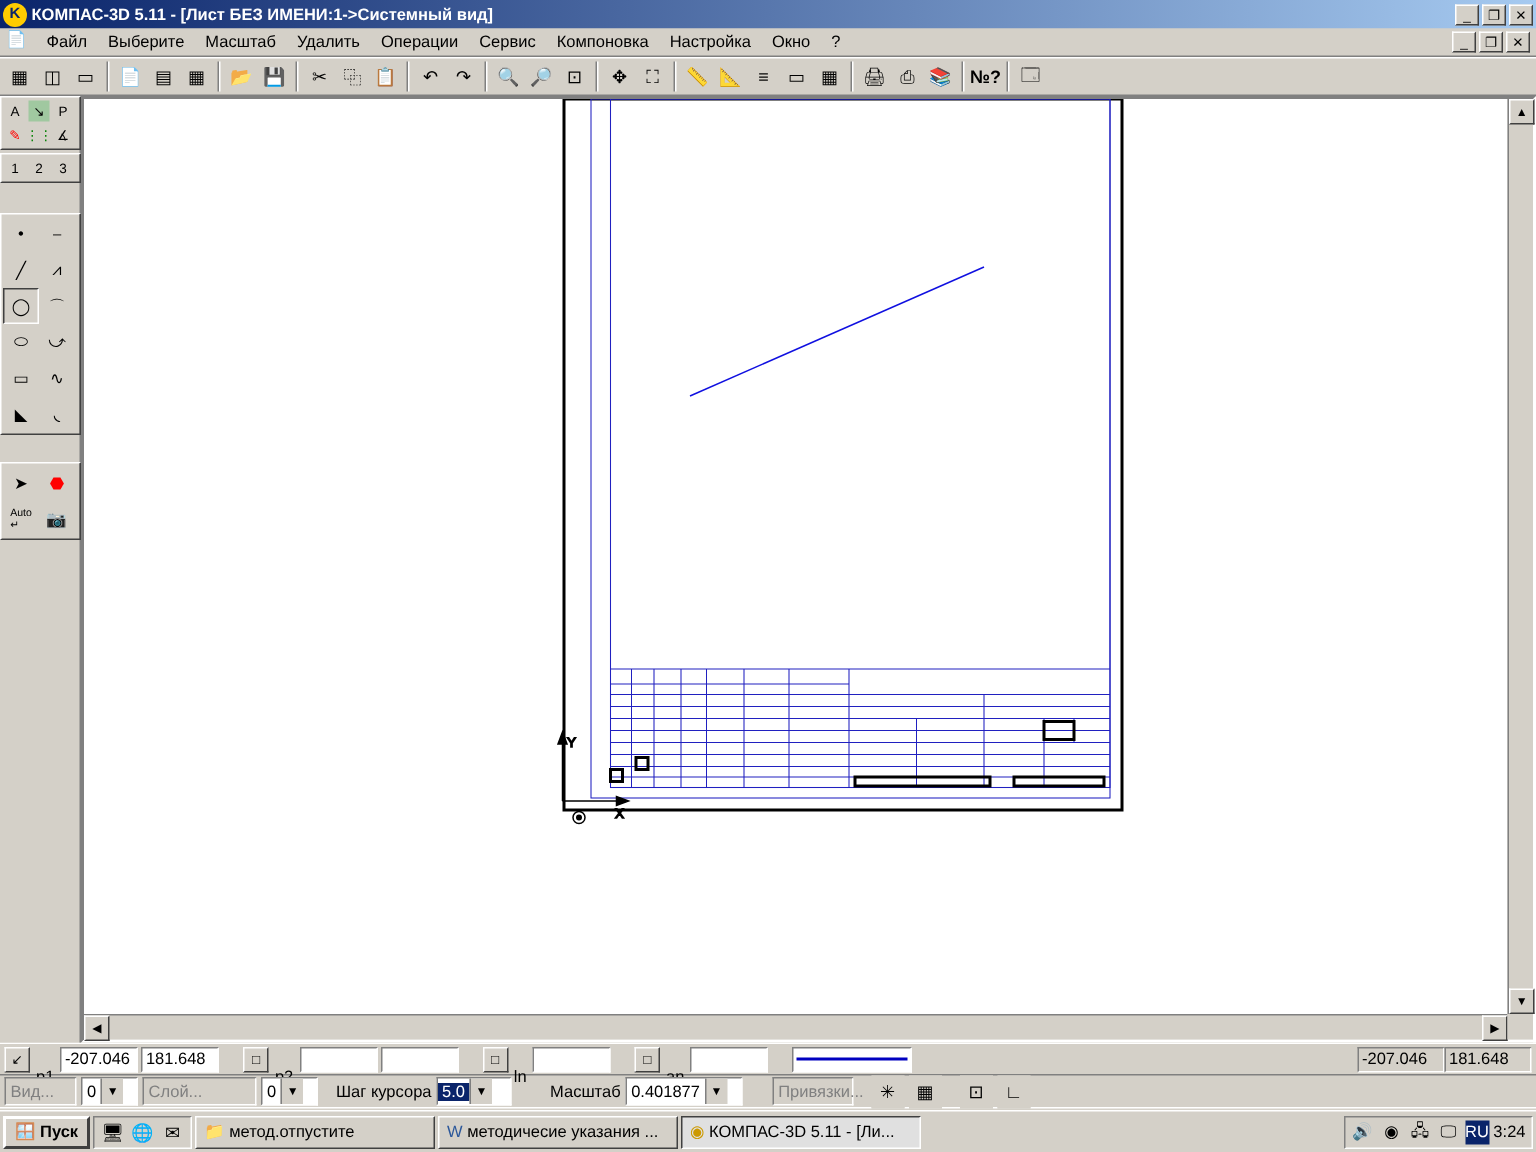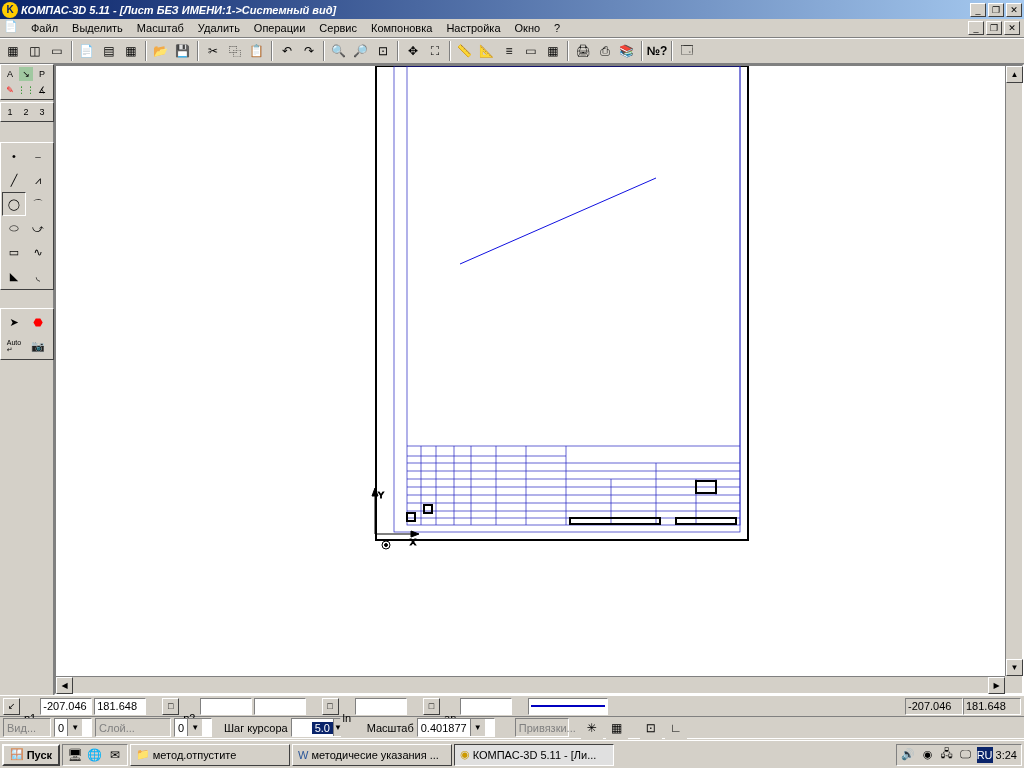--- a/index.html
+++ b/index.html
@@ -1,21 +1,21 @@
 <!DOCTYPE html>
 <html><head>
 <meta charset="utf-8">
 <style>
 * { box-sizing: border-box; margin: 0; padding: 0; font-family: "Tahoma", "MS Sans Serif", sans-serif; }
 body { background: #d4d0c8; width: 1024px; height: 768px; overflow: hidden; font-size: 11px; }
 
 
 .titlebar { height: 19px; background: linear-gradient(to right, #0a246a, #a6caf0); color: white; display: flex; align-items: center; padding: 0 2px; }
 .titlebar .app-icon { width: 16px; height: 16px; background: #ffcc00; border-radius: 50%; display: flex; align-items: center; justify-content: center; font-size: 10px; font-weight: bold; color: #0a246a; margin-right: 3px; }
-.titlebar .title { font-weight: bold; flex: 1; font-style: italic; }
+.titlebar .title { font-weight: bold; flex: 1; }
 .titlebar .win-btn { width: 16px; height: 14px; background: #d4d0c8; border: 1px solid; border-color: #fff #404040 #404040 #fff; margin-left: 2px; display: flex; align-items: center; justify-content: center; font-family: "Marlett", sans-serif; font-size: 9px; color: black; }
 
 
 .menubar { height: 19px; background: #d4d0c8; display: flex; align-items: center; padding: 0 4px; border-bottom: 1px solid #808080; }
 .menubar .menu-item { padding: 2px 7px; cursor: default; }
 .menubar .spacer { flex: 1; }
 .menubar .mdi-btn { width: 16px; height: 14px; background: #d4d0c8; border: 1px solid; border-color: #fff #404040 #404040 #fff; margin-left: 2px; display: flex; align-items: center; justify-content: center; font-size: 9px; }
 
 
 .toolbar-row { height: 26px; background: #d4d0c8; display: flex; align-items: center; padding: 1px 2px; border-top: 1px solid #fff; border-bottom: 1px solid #808080; }
@@ -88,21 +88,21 @@
   <div class="app-icon">K</div>
   <div class="title">КОМПАС-3D 5.11 - [Лист БЕЗ ИМЕНИ:1-&gt;Системный вид]</div>
   <div class="win-btn">_</div>
   <div class="win-btn">❐</div>
   <div class="win-btn">✕</div>
 </div>
 
 <div class="menubar">
   <span class="ico" style="width:16px;height:16px;margin-right:4px;">📄</span>
   <div class="menu-item">Файл</div>
-  <div class="menu-item">Выделить</div>
+  <div class="menu-item">Выберите</div>
   <div class="menu-item">Масштаб</div>
   <div class="menu-item">Удалить</div>
   <div class="menu-item">Операции</div>
   <div class="menu-item">Сервис</div>
   <div class="menu-item">Компоновка</div>
   <div class="menu-item">Настройка</div>
   <div class="menu-item">Окно</div>
   <div class="menu-item">?</div>
   <div class="spacer"></div>
   <div class="mdi-btn">_</div>
@@ -306,21 +306,21 @@
     </div>
   <div class="combo disabled" style="width:76px;">
       <span class="txt">Слой...</span>
     </div>
   <div class="combo" style="width:38px;">
       <span class="txt">0</span>
       <span class="arr">▼</span>
     </div>
   <div style="width:6px;"></div>
   <span class="lbl">Шаг курсора</span>
-  <div class="combo" style="width:50px;padding-left:20px;">
+  <div class="combo" style="width:50px;">
       <span class="txt sel">5.0</span>
       <span class="arr">▼</span>
     </div>
   <div style="width:20px;"></div>
   <span class="lbl">Масштаб</span>
   <div class="combo" style="width:78px;">
       <span class="txt">0.401877</span>
       <span class="arr">▼</span>
     </div>
   <div style="width:14px;"></div>

